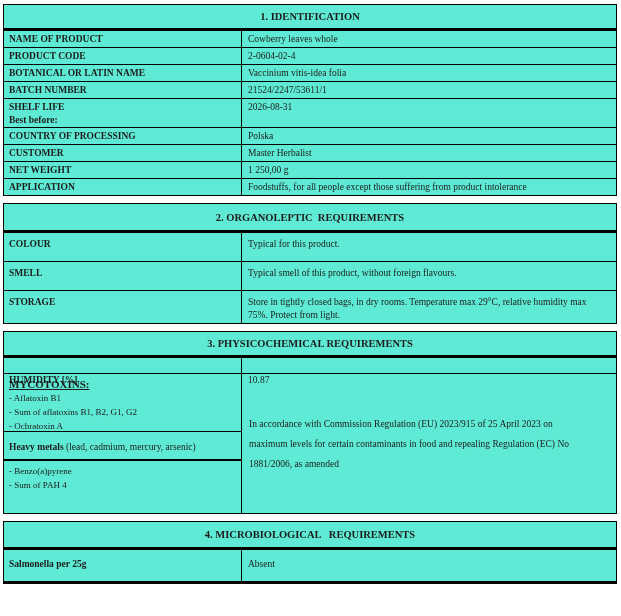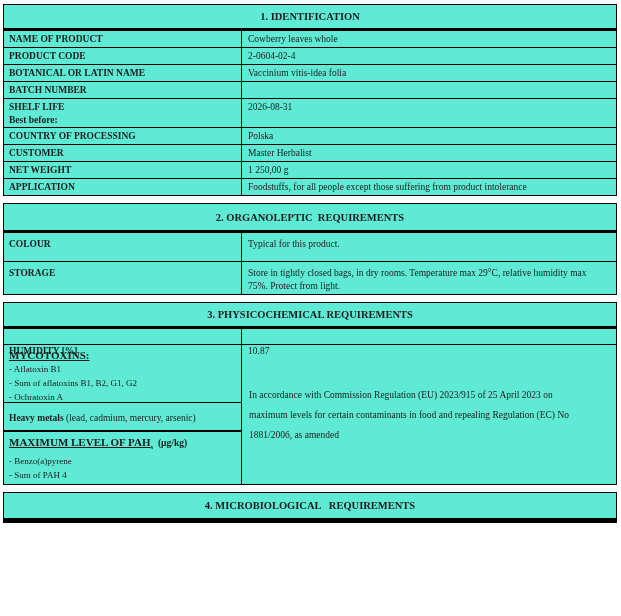--- a/index.html
+++ b/index.html
@@ -19,21 +19,21 @@
   .row{display:flex;border-top:1px solid #000;box-sizing:border-box;}
   .row:first-of-type{border-top:none;}
   .cl{
     width:238px;flex:0 0 238px;border-right:1.5px solid #000;box-sizing:border-box;
     font-weight:bold;font-size:9.5px;padding:2px 4px 0 5px;line-height:13px;
   }
   .cr{
     flex:1;box-sizing:border-box;font-size:9.5px;
     padding:2px 28px 0 6px;line-height:12.5px;
   }
-  .t1 .row{height:17px;} .t1 .row.r-shelf{height:29px;}
+  .t1 .row{height:17px;justify-content:center;} .t1 .row.r-shelf{height:29px;}
   .t2 .row{height:29px;} .t2 .row.r-storage{height:33px;}
   .t2 .cl{padding-top:5px;} .t2 .cr{padding-top:5px;}
   .t3 .row.r-hum{height:16px;}
   .t3 .row.r-hum .cl,.t3 .row.r-hum .cr{padding-top:16px;}
   .merged{display:flex;border-top:1px solid #000;}
   .lstack{width:238px;flex:0 0 238px;border-right:1.5px solid #000;box-sizing:border-box;}
   .blk{box-sizing:border-box;font-size:9px;line-height:14px;padding:3px 4px 0 5px;}
   .blk .bt{font-weight:bold;font-size:11px;text-decoration:underline;}
   .blk-myco{height:58px;border-bottom:1px solid #000;}
   .blk-heavy{height:29px;border-bottom:2px solid #000;display:flex;align-items:center;}
@@ -65,20 +65,21 @@
     <div class="row">
       <div class="cl">PRODUCT CODE</div>
       <div class="cr">2-0604-02-4</div>
     </div>
     <div class="row">
       <div class="cl">BOTANICAL OR LATIN NAME</div>
       <div class="cr">Vaccinium vitis-idea folia</div>
     </div>
     <div class="row">
       <div class="cl">BATCH NUMBER</div>
+      <div class="cr">21524/2247/53611/1</div>
     </div>
     <div class="row r-shelf">
       <div class="cl">
         <span class="item">SHELF LIFE</span>
         <span class="item">Best before:</span>
       </div>
       <div class="cr">2026-08-31</div>
     </div>
     <div class="row">
       <div class="cl">COUNTRY OF PROCESSING</div>
@@ -97,20 +98,24 @@
       <div class="cr">Foodstuffs, for all people except those suffering from product intolerance</div>
     </div>
   </section>
 
   <section class="tbl t2">
     <div class="hdr">2. ORGANOLEPTIC  REQUIREMENTS</div>
     <div class="row">
       <div class="cl">COLOUR</div>
       <div class="cr">Typical for this product.</div>
     </div>
+    <div class="row">
+      <div class="cl">SMELL</div>
+      <div class="cr">Typical smell of this product, without foreign flavours.</div>
+    </div>
     <div class="row r-storage">
       <div class="cl">STORAGE</div>
       <div class="cr">Store in tightly closed bags, in dry rooms. Temperature max 29°C, relative humidity max 75%. Protect from light.</div>
     </div>
   </section>
 
   <section class="tbl t3">
     <div class="hdr">3. PHYSICOCHEMICAL REQUIREMENTS</div>
     <div class="row r-hum">
       <div class="cl">HUMIDITY [%]</div>
@@ -121,28 +126,31 @@
         <div class="blk blk-myco">
           <span class="item bt">MYCOTOXINS:</span>
           <span class="item">- Aflatoxin B1</span>
           <span class="item">- Sum of aflatoxins B1, B2, G1, G2</span>
           <span class="item">- Ochratoxin A</span>
         </div>
         <div class="blk blk-heavy">
           <span class="line"><span class="b">Heavy metals</span><span> (lead, cadmium, mercury, arsenic)</span></span>
         </div>
         <div class="blk blk-pah">
-          <span class="item"><span class="bt">MAXIMUM  LEVEL OF PAH</span><sub>s</sub><span class="unit">  (µg/kg)</span></span>
           <span class="item">- Benzo(a)pyrene</span>
           <span class="item">- Sum of PAH 4</span>
         </div>
       </div>
       <div class="regcell">
         <span>In accordance with Commission Regulation (EU) 2023/915 of 25 April 2023 on maximum levels for certain contaminants in food and repealing Regulation (EC) No 1881/2006, as amended</span>
       </div>
     </div>
   </section>
 
   <section class="tbl t4">
     <div class="hdr">4. MICROBIOLOGICAL   REQUIREMENTS</div>
+    <div class="row">
+      <div class="cl">Salmonella per 25g</div>
+      <div class="cr">Absent</div>
+    </div>
   </section>
 
 </div>
 
 </body></html>

